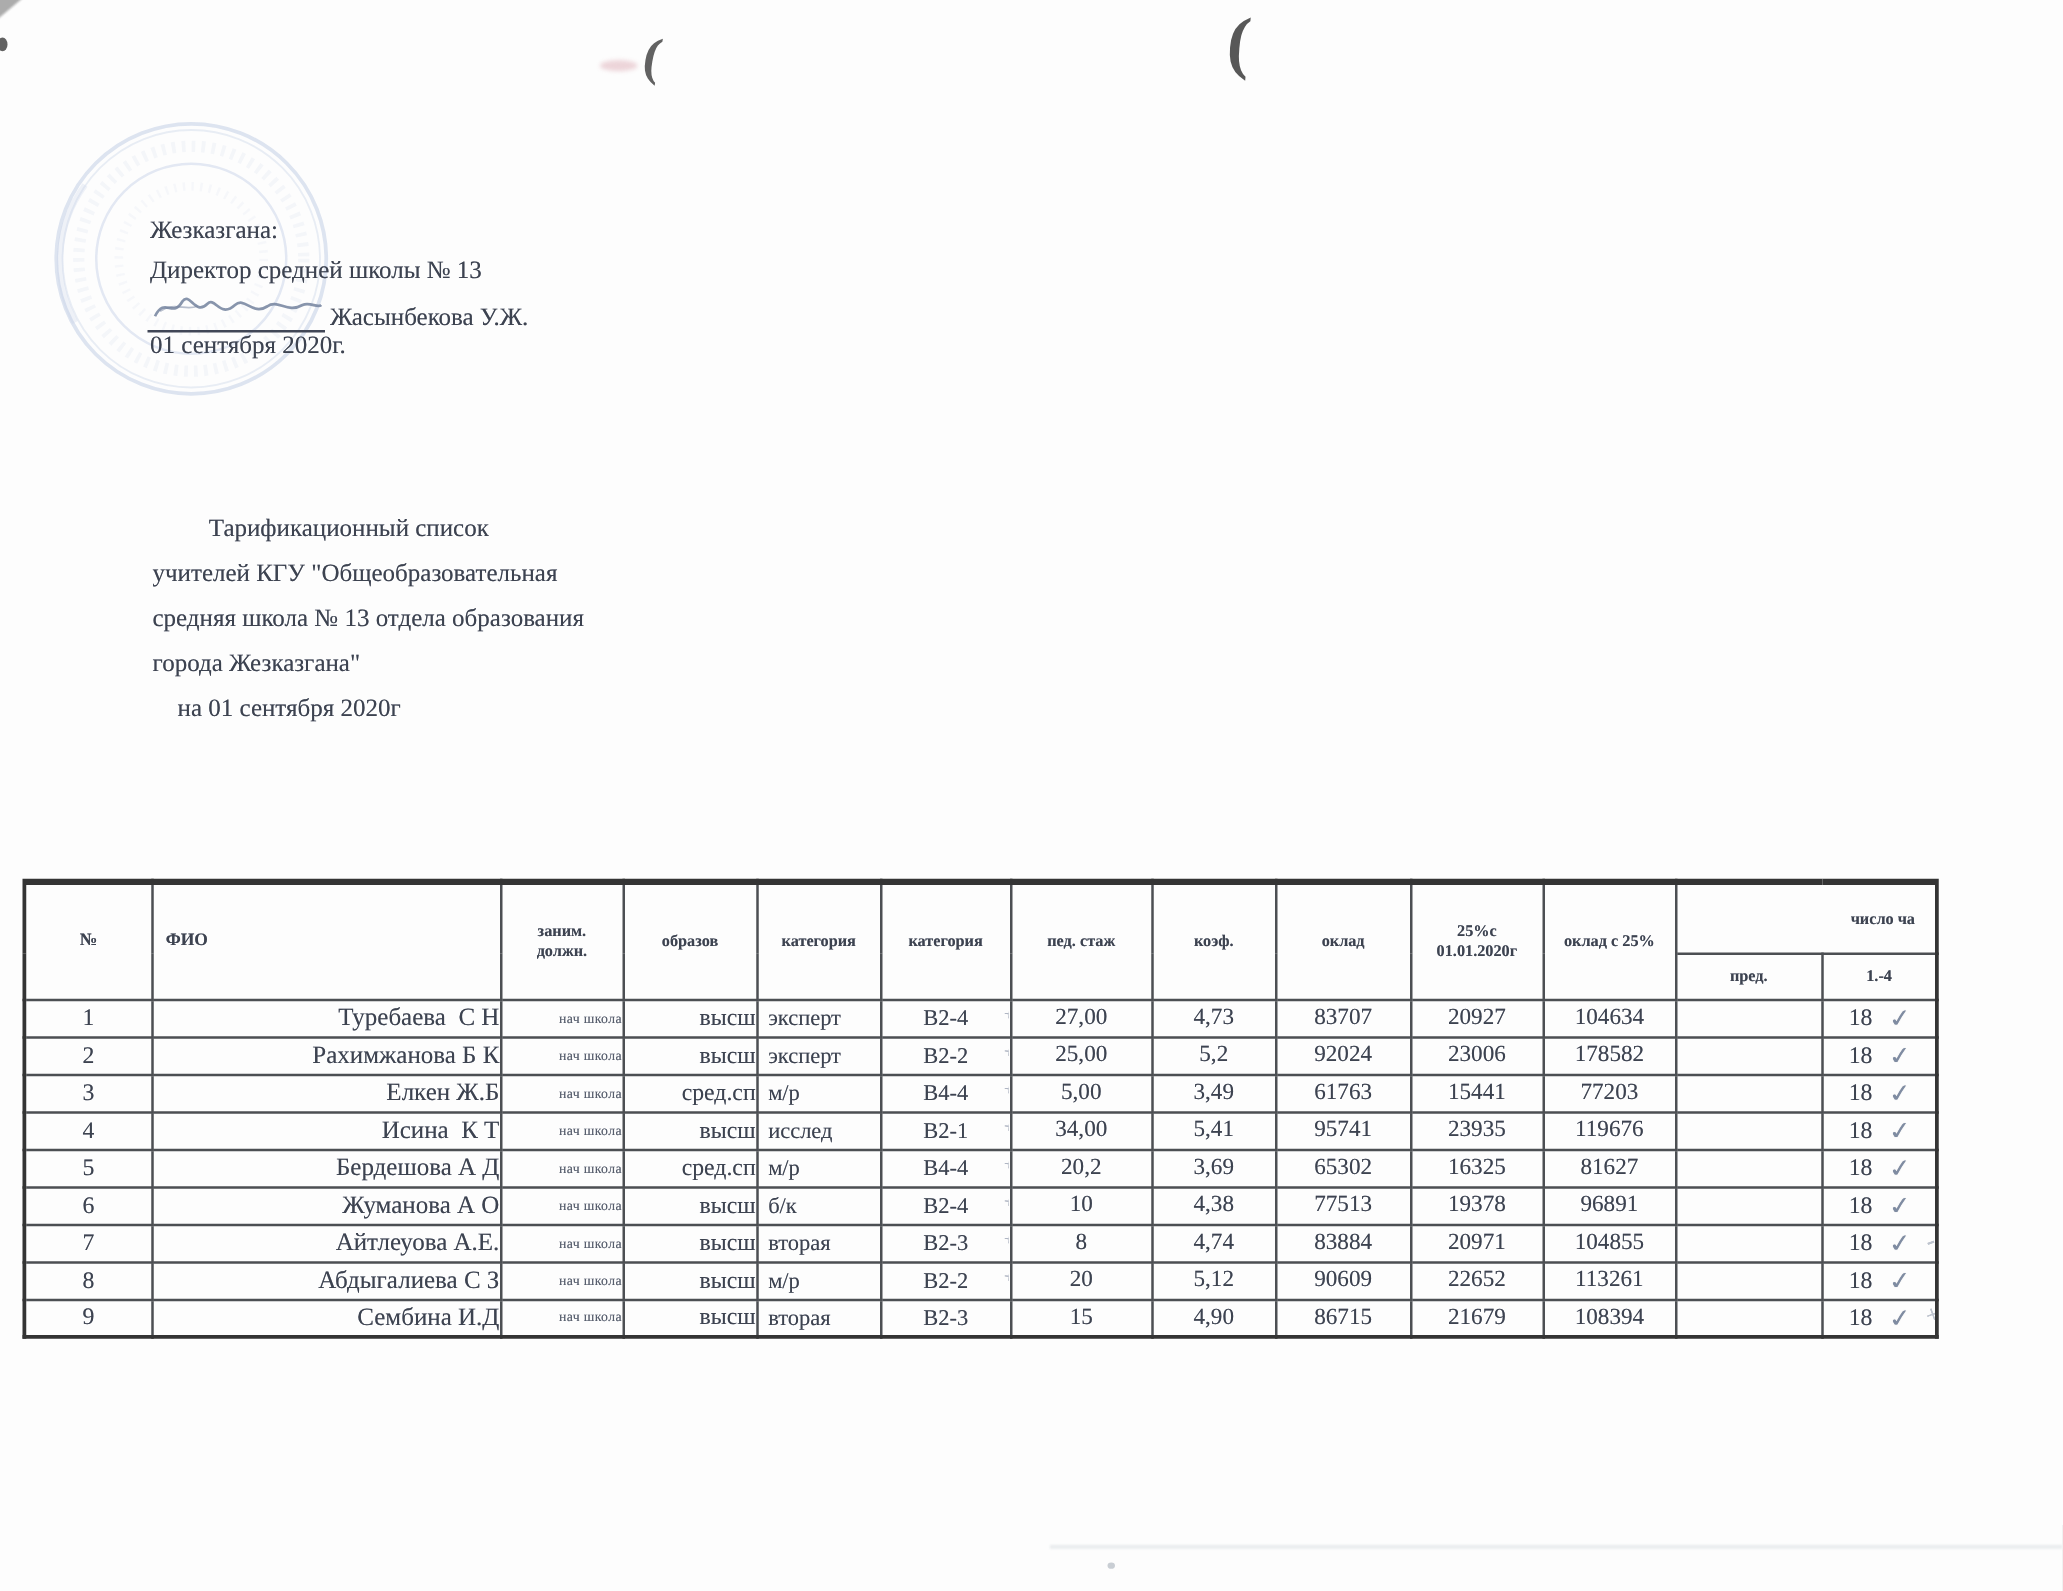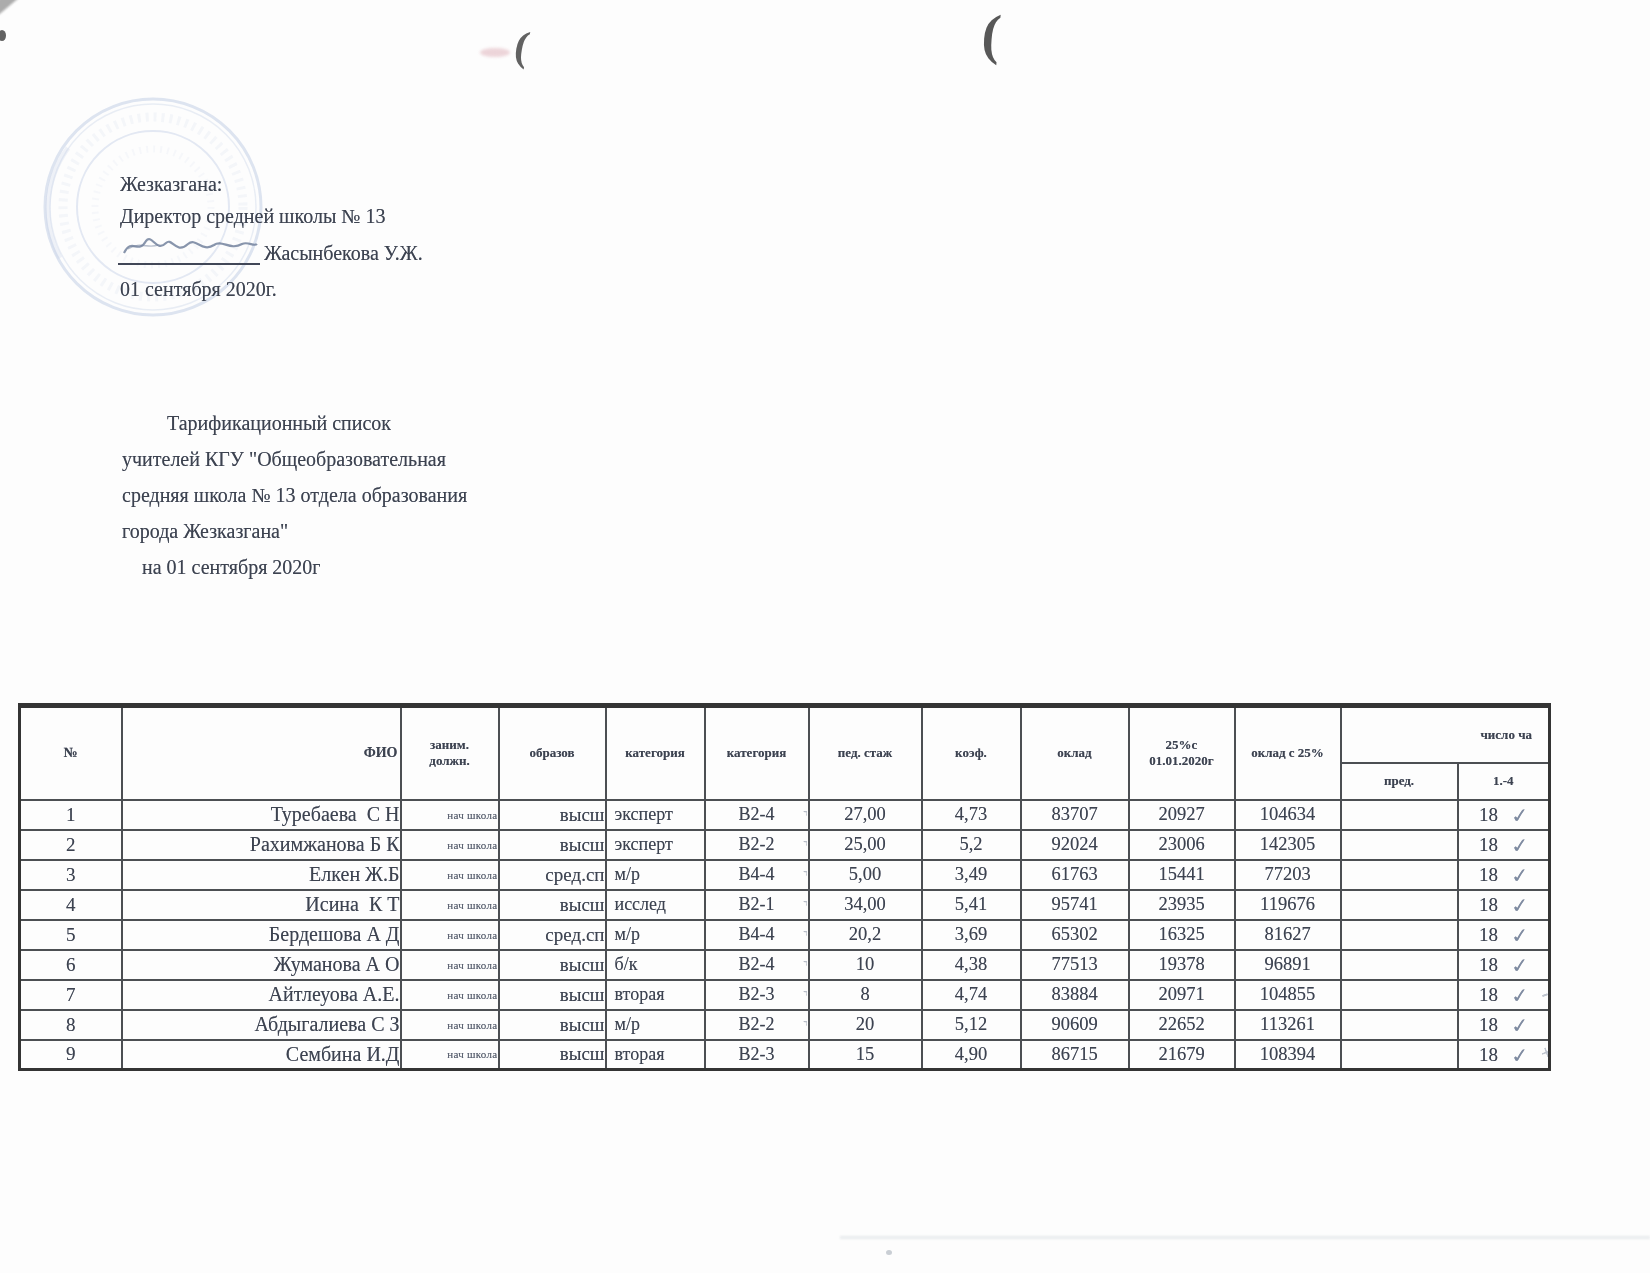--- a/index.html
+++ b/index.html
@@ -26,42 +26,42 @@
   .smudge-dot{left:886px;top:1250px;width:6px;height:5px;background:#c9ced4;border-radius:50%;filter:blur(.5px);}
 
   
   .stamp{left:38px;top:88px;width:234px;height:238px;opacity:.55;}
 
   
   .approval{left:120px;top:168px;font-size:20px;line-height:32px;}
   .sig-row{left:118px;top:231px;height:34px;}
   .sig-scribble{display:inline-block;vertical-align:bottom;border-bottom:2px solid #414757;}
   .sig-name{font-size:20px;margin-left:4px;vertical-align:bottom;}
-  .approval-date{left:120px;top:278px;font-size:20px;}
+  .approval-date{left:120px;top:265px;font-size:20px;}
 
   
   .title-block{left:122px;top:405px;font-size:20px;line-height:36px;}
   .title-l1{padding-left:45px;}
   .title-l5{padding-left:20px;}
 
   
   table.tarif{
     position:absolute;left:18px;top:703px;width:1530px;
     border-collapse:collapse;table-layout:fixed;
     border:3px solid #343434;border-top-width:5px;
   }
   table.tarif th, table.tarif td{
     border:2px solid #4c4f53;overflow:hidden;
     text-shadow:0 0 .5px rgba(60,70,95,.5);
   }
   tr.hdr1{height:57px;} tr.hdr2{height:37px;}
   tbody tr{height:30px;}
   th{font-weight:bold;font-size:13px;text-align:center;vertical-align:middle;padding:0 2px;}
   th.h-num{font-size:14px;}
-  th.h-fio{text-align:right;padding-left:10px;font-size:14px;}
+  th.h-fio{text-align:left;padding-left:10px;font-size:14px;}
   th.h-hours-group{text-align:right;padding-right:16px;vertical-align:middle;}
   td{font-size:19px;vertical-align:middle;padding:0;}
   td.c-num{text-align:center;}
   td.c-fio{text-align:right;padding-left:10px;font-size:20px;white-space:pre;}
   td.c-pos{text-align:right;font-size:11px;color:#575e6c;letter-spacing:.3px;}
   td.c-edu{text-align:right;padding-left:8px;}
   td.c-cat1{text-align:left;padding-left:8px;font-size:18px;}
   td.c-cat2{text-align:center;font-size:18px;position:relative;overflow:visible;border-radius:10px;}
   td.c-stazh,td.c-koef,td.c-oklad,td.c-p25,td.c-oklad25{text-align:center;font-size:18.5px;}
   td.c-pred{}
@@ -191,21 +191,21 @@
       <td class="c-edu">высш</td>
       <td class="c-cat1">эксперт</td>
       <td class="c-cat2">
         <span>В2-2</span>
         <span class="b-mark">+</span>
       </td>
       <td class="c-stazh">25,00</td>
       <td class="c-koef">5,2</td>
       <td class="c-oklad">92024</td>
       <td class="c-p25">23006</td>
-      <td class="c-oklad25">142305</td>
+      <td class="c-oklad25">178582</td>
       <td class="c-pred"></td>
       <td class="c-hours">
         <span>18</span>
         <span class="check">✓</span>
         <span class="extra-mark"></span>
       </td>
     </tr>
         <tr>
       <td class="c-num">3</td>
       <td class="c-fio">Елкен Ж.Б</td>

